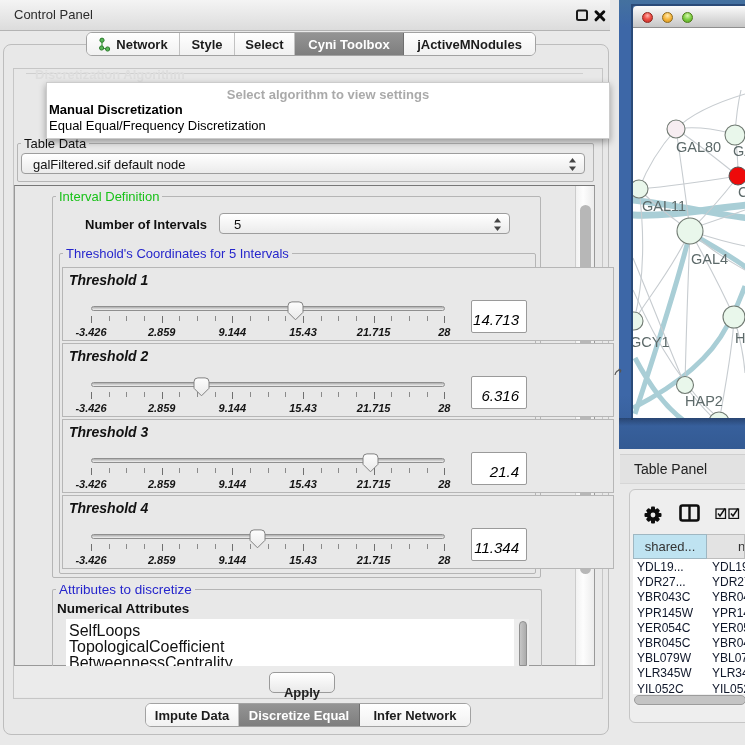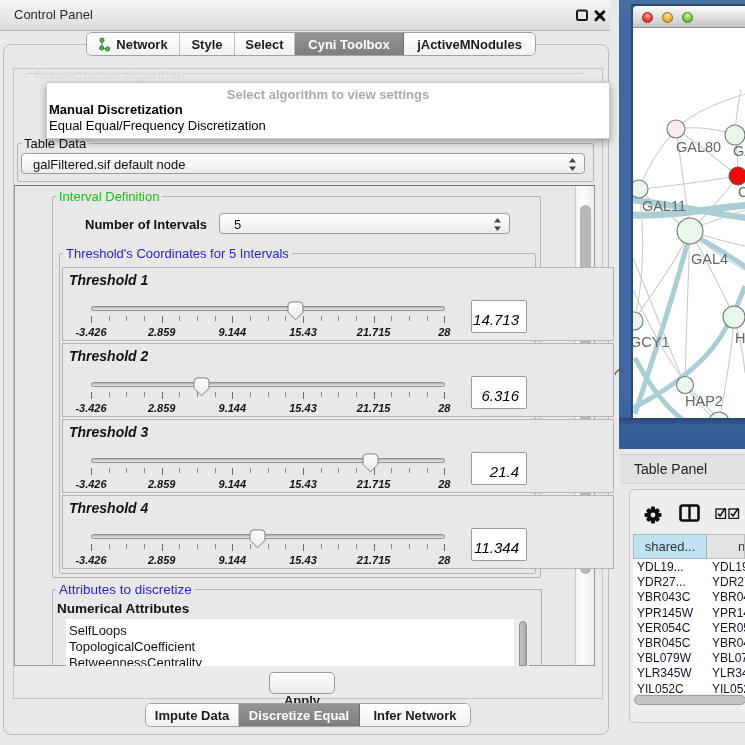--- a/index.html
+++ b/index.html
@@ -215,28 +215,28 @@
         </defs>
       <path d="M1.0,11.3 L1.0,4.8 A3.9,3.9 0 0 1 4.9,0.9 L12.1,0.9 A3.9,3.9 0 0 1 16.0,4.8 L16.0,11.3 L8.5,18.8 Z" fill="url(#tg495)" stroke="#828282" stroke-width="1"></path>
     </svg>
     <div class="vbox">11.344</div>
   </div>
 
   <div class="fs" style="left:52px;top:589px;width:488px;height:78px;border-bottom:none;">
     <div class="lg blue" style="font-size:13.5px;">Attributes to discretize</div>
   </div>
   <div class="boldlab" style="left:57px;top:601px;font-size:13.5px;">Numerical Attributes</div>
-  <div class="abs" style="left:66px;top:619px;width:448px;height:47px;background:#fff;font-size:13px;color:#111;overflow:hidden;">
+  <div class="abs" style="left:66px;top:619px;width:448px;height:47px;background:#fff;font-size:16px;color:#111;overflow:hidden;">
     <div style="padding:4px 0 0 3px;line-height:16.1px;">SelfLoops<br>TopologicalCoefficient<br>BetweennessCentrality</div>
   </div>
   <div class="abs" style="left:514px;top:619px;width:15px;height:47px;background:#ededed;"></div>
   <div class="sbthumb" style="left:518.5px;top:621px;width:8.5px;height:45px;border-radius:4px 4px 0 0;"></div>
 
   <div class="abs" style="left:14px;top:666px;width:586px;height:31px;background:#ebebeb;"></div>
-  <div class="abs" style="left:269px;top:672px;width:66px;height:21px;background:linear-gradient(#ffffff,#e9e9e9);border:1px solid #9a9a9a;border-radius:5px;box-sizing:border-box;text-align:center;font-size:13px;font-weight:bold;color:#222;padding-top:20px;">Apply</div>
+  <div class="abs" style="left:269px;top:672px;width:66px;height:21px;background:linear-gradient(#ffffff,#e9e9e9);border:1px solid #9a9a9a;border-radius:5px;box-sizing:border-box;text-align:center;font-size:13px;font-weight:bold;color:#222;padding-top:12px;">Apply</div>
 
   <div class="seg" style="left:145px;top:703px;">
     <div class="s" style="width:92px;">Impute Data</div>
     <div class="s sel" style="width:120px;">Discretize Equal</div>
     <div class="s" style="width:110px;">Infer Network</div>
   </div>
 
   <div class="abs" style="left:0;top:82px;width:564px;height:57px;background:#fff;border:1px solid #cccccc;box-shadow:0 3px 7px rgba(0,0,0,.35);box-sizing:border-box;z-index:30;margin-left:46px;">
     <div style="position:absolute;left:0;top:4px;width:100%;text-align:center;font-size:13px;font-weight:bold;color:#aaaaaa;">Select algorithm to view settings</div>
     <div style="position:absolute;left:2px;top:19px;font-size:13px;font-weight:bold;color:#000;">Manual Discretization</div>

